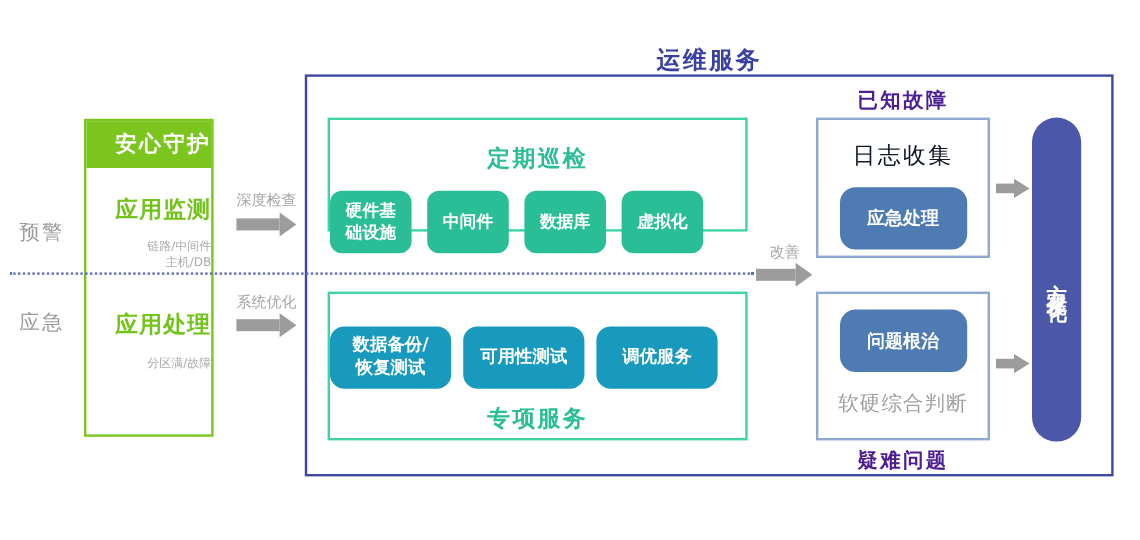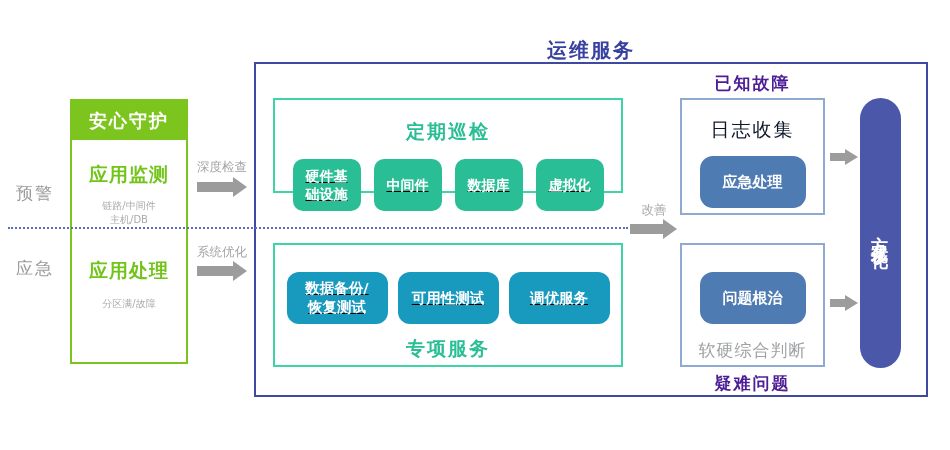--- a/index.html
+++ b/index.html
@@ -1,22 +1,22 @@
 <!DOCTYPE html>
 <html><head>
 <meta charset="utf-8">
 <style>
   * { margin:0; padding:0; box-sizing:border-box; }
   body { background:#ffffff; font-family:"DejaVu Sans","Liberation Sans",sans-serif; }
   #canvas { position:relative; width:950px; height:450px; background:#ffffff; overflow:hidden; }
 
   
   .side-label { position:absolute; font-size:17px; font-weight:normal; color:#9B9B9B; letter-spacing:2px; }
-  .guard-box { position:absolute; left:70px; top:99px; width:118px; height:265px;
-               border:2px solid #7CC51E; background:#fff; text-align:center; z-index:2; }
+  .guard-box { position:absolute; left:70px; top:99px; width:108px; height:265px;
+               border:2px solid #7CC51E; background:#fff; text-align:right; z-index:2; }
   .guard-header { height:39px; background:#7CC51E; color:#ffffff; font-size:18px; font-weight:bold;
                   letter-spacing:2px; line-height:39px; }
   .guard-title { margin-top:22px; font-size:19px; font-weight:bold; color:#72C41A; letter-spacing:1px; }
   .guard-sub { font-size:10px; line-height:14px; color:#ABABAB; }
   .guard-sub.first { margin-top:11px; }
   .guard-title.second { margin-top:31px; }
   .guard-sub.last { margin-top:13px; }
 
   
   .dotted-line { position:absolute; left:8px; top:227px; width:620px; height:0;
@@ -40,40 +40,40 @@
   .ops-title { position:absolute; left:254px; top:37px; width:674px; text-align:center;
                font-size:20px; font-weight:bold; color:#3841A0; letter-spacing:2px; z-index:2; }
 
   
   .svc-box { position:absolute; width:350px; border:2px solid #40D3A6; background:#fff; z-index:2; }
   .svc-box.inspection { left:273px; top:98px; height:95px; }
   .svc-box.special { left:273px; top:243px; height:124px; }
   .svc-title { text-align:center; font-size:19px; font-weight:bold; color:#29BE95; letter-spacing:2px; }
   .svc-title.top { margin-top:19px; }
   .svc-title.bottom { margin-top:12px; }
-  .btn-row { display:flex; justify-content:center; align-items:center;text-decoration:underline; }
+  .btn-row { display:flex; justify-content:flex-start; align-items:center; }
   .btn-row.inspection { margin-top:14px; gap:13px; }
   .btn-row.special { margin-top:27px; gap:10px; }
   .btn { display:flex; align-items:center; justify-content:center; color:#ffffff; font-weight:bold;
          text-align:center; white-space:pre-line; line-height:1.3; }
   .btn-green { height:52px; min-width:42px; padding:0 13px; border-radius:10px; background:#29BE95; font-size:14px; }
   .btn-teal { height:52px; min-width:101px; padding:0 10px; border-radius:12px; background:#1899BE; font-size:14.5px; }
 
   
   .right-label { position:absolute; left:680px; width:145px; text-align:center;
                  font-size:17px; font-weight:bold; color:#4c1d95; letter-spacing:2px; z-index:2; }
   .right-box { position:absolute; left:680px; width:145px; border:2px solid #8FA9D3; background:#fff;
                text-align:center; z-index:2; }
   .right-box.known { top:98px; height:117px; }
   .right-box.difficult { top:243px; height:124px; }
   .right-box-title { font-size:19px; color:#0f172a; letter-spacing:2px; }
   .right-box.known .right-box-title { margin-top:17px; }
   .btn-blue { margin:13px auto 0; width:106px; height:52px; border-radius:13px; background:#4E7BB2;
               color:#fff; font-size:15px; font-weight:bold; display:flex; align-items:center; justify-content:center; }
-  .btn-blue.problem { margin-top:27px; }
+  .btn-blue.problem { margin-top:13px; }
   .right-note { margin-top:15px; font-size:17px; color:#9EA0A3; letter-spacing:1px; }
 
   
   .pill { position:absolute; left:860px; top:98px; width:41px; height:270px; background:#4B57A8;
           border-radius:21px; display:flex; align-items:center; justify-content:center; z-index:2; }
   .pill-text { writing-mode:vertical-rl; text-orientation:upright; color:#ffffff;
                font-size:17px; font-weight:bold; letter-spacing:5px; }
 </style>
 </head>
 <body>

